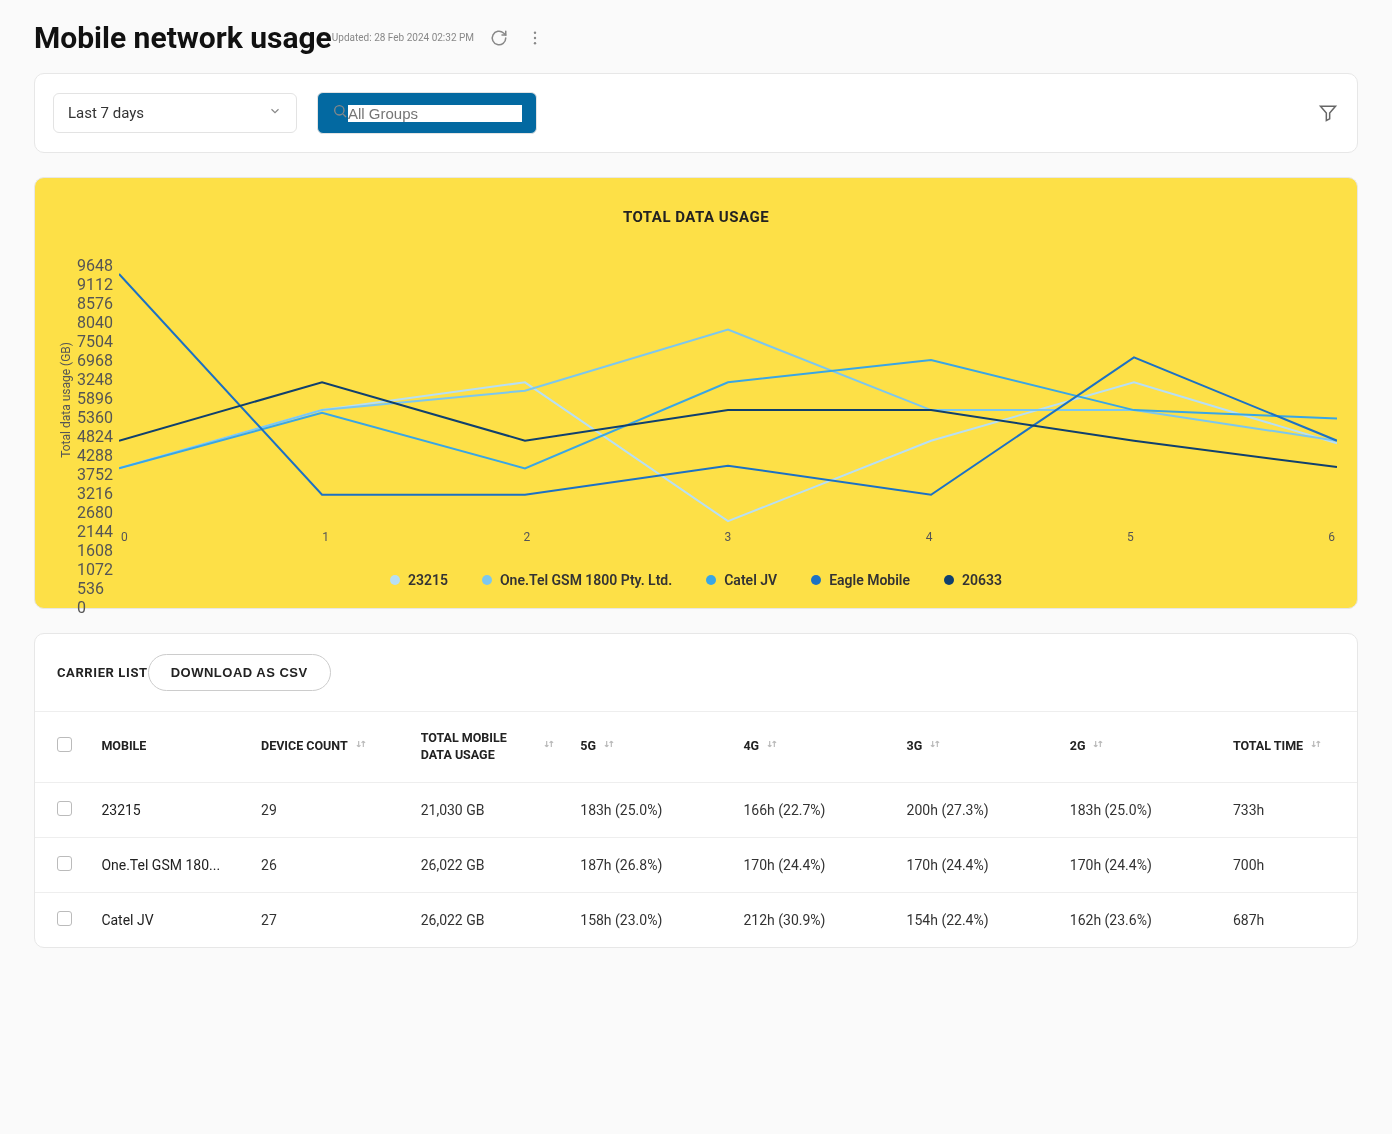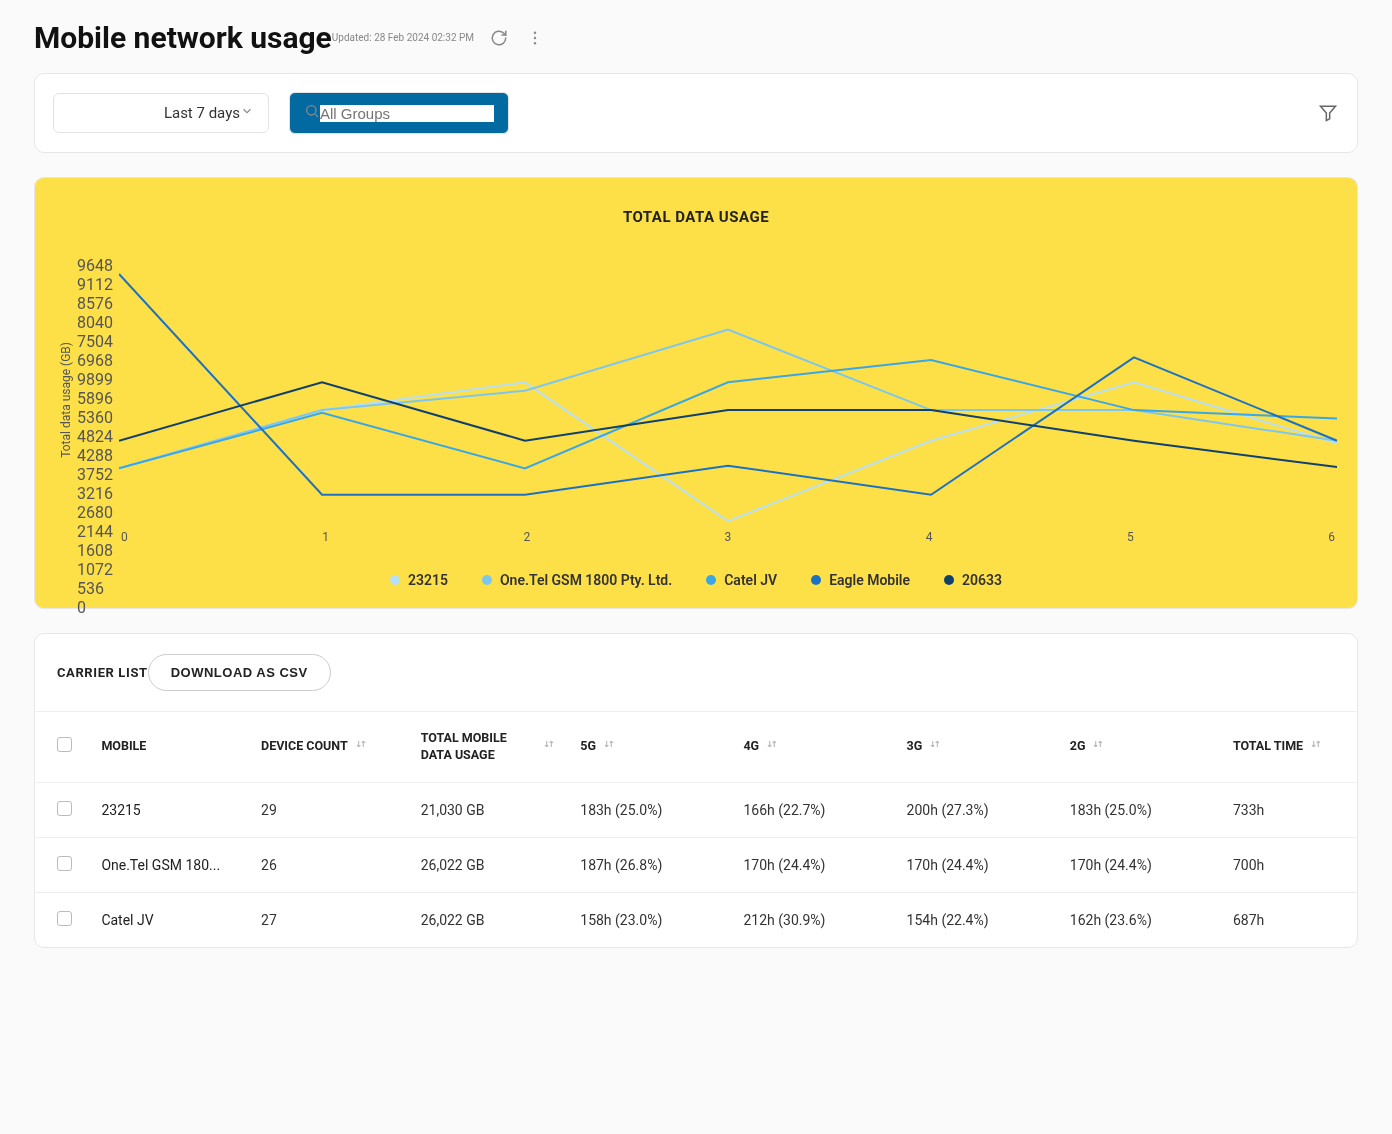--- a/index.html
+++ b/index.html
@@ -46,25 +46,25 @@
     margin-bottom: 24px;
   }
   .filters {
     display: flex;
     align-items: center;
     gap: 20px;
   }
   .select {
     display: flex;
     align-items: center;
-    justify-content: flex-end;
+    justify-content: space-between;
     border: 1px solid #e3e3e3;
     border-radius: 6px;
     padding: 10px 14px;
-    width: 216px;
+    width: 244px;
     font-size: 15px;
     color: #333;
     cursor: pointer;
     background:#fff;
   }
   .search {
     display: flex;
     align-items: center;
     gap: 0;
     border: 1px solid #e3e3e3;
@@ -262,21 +262,21 @@
   <div class="chart-title">TOTAL DATA USAGE</div>
   <div class="chart-wrap">
     <div class="y-axis-label">Total data usage (GB)</div>
     <div class="y-ticks" id="y-ticks">
         <div>9648</div>
         <div>9112</div>
         <div>8576</div>
         <div>8040</div>
         <div>7504</div>
         <div>6968</div>
-        <div>9899</div>
+        <div>3248</div>
         <div>5896</div>
         <div>5360</div>
         <div>4824</div>
         <div>4288</div>
         <div>3752</div>
         <div>3216</div>
         <div>2680</div>
         <div>2144</div>
         <div>1608</div>
         <div>1072</div>

